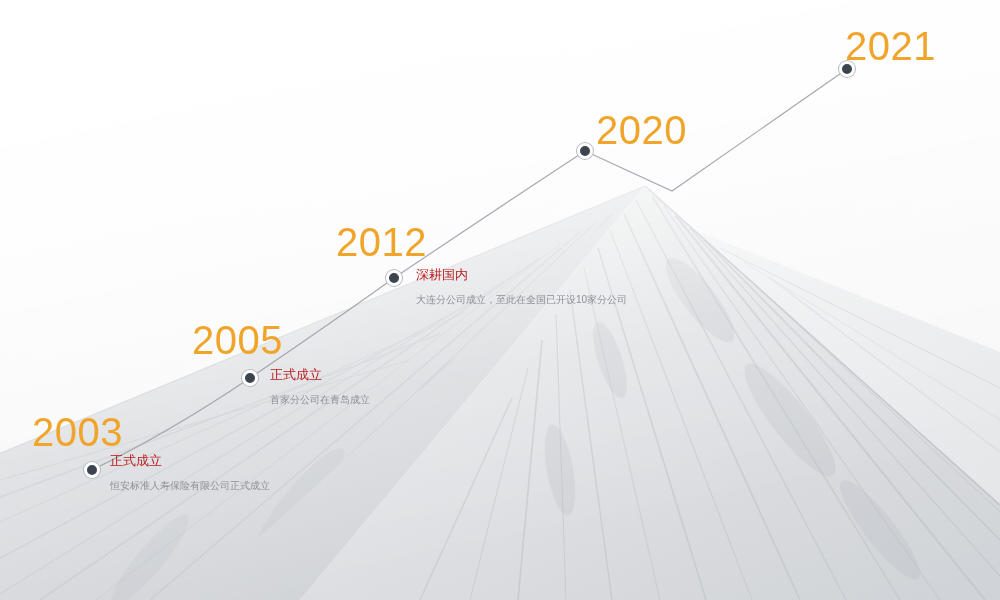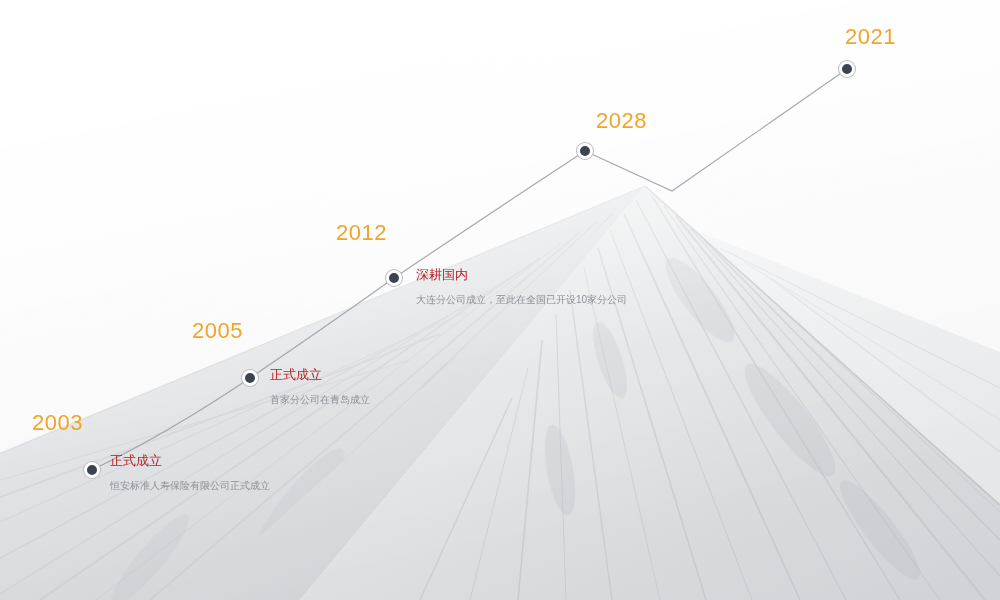--- a/index.html
+++ b/index.html
@@ -51,21 +51,21 @@
     height: 16px;
     border-radius: 50%;
     background: #3c4450;
     border: 3px solid #ffffff;
     box-shadow: 0 0 0 1px #b9bcc2;
     box-sizing: border-box;
   }
   .year {
     position: absolute;
     color: #f0a42a;
-    font-size: 22px;
+    font-size: 40px;
     font-weight: 400;
     letter-spacing: 0.5px;
     line-height: 1;
     white-space: nowrap;
   }
   .m-title {
     position: absolute;
     color: #b91c1c;
     font-size: 13px;
     font-weight: normal;
@@ -226,21 +226,21 @@
   </div>
 
   <div class="milestone m-left">
     <div class="year" style="left:336px; top:222px;">2012</div>
     <div class="dot" style="left:386px; top:270px;"></div>
     <div class="m-title" style="left:416px; top:268px;">深耕国内</div>
     <div class="m-desc" style="left:416px; top:295px;">大连分公司成立，至此在全国已开设10家分公司</div>
   </div>
 
   <div class="milestone m-right">
-    <div class="year" style="left:596px; top:110px;">2028</div>
+    <div class="year" style="left:596px; top:110px;">2020</div>
     <div class="dot" style="left:577px; top:143px;"></div>
 
   </div>
 
   <div class="milestone m-right">
     <div class="year" style="left:845px; top:26px;">2021</div>
     <div class="dot" style="left:839px; top:61px;"></div>
 
   </div>
 

